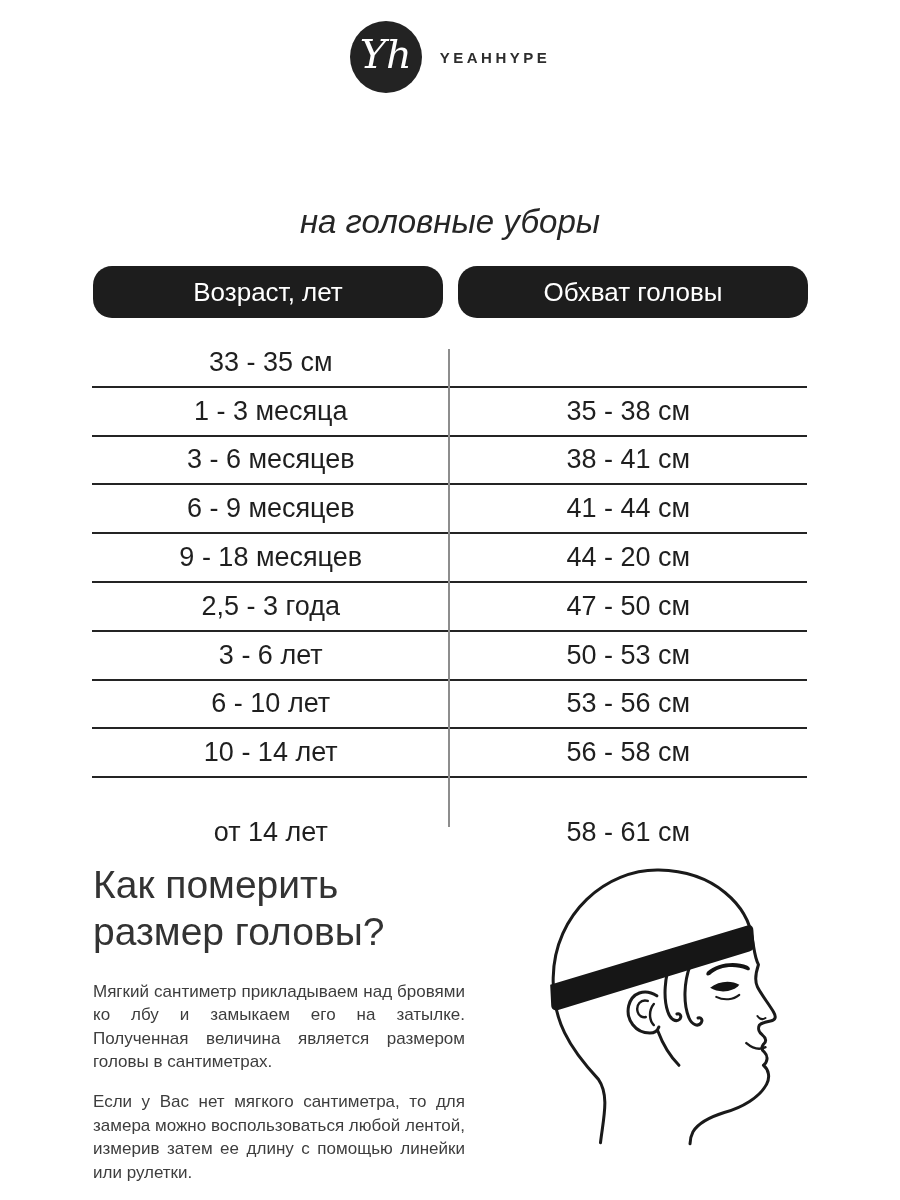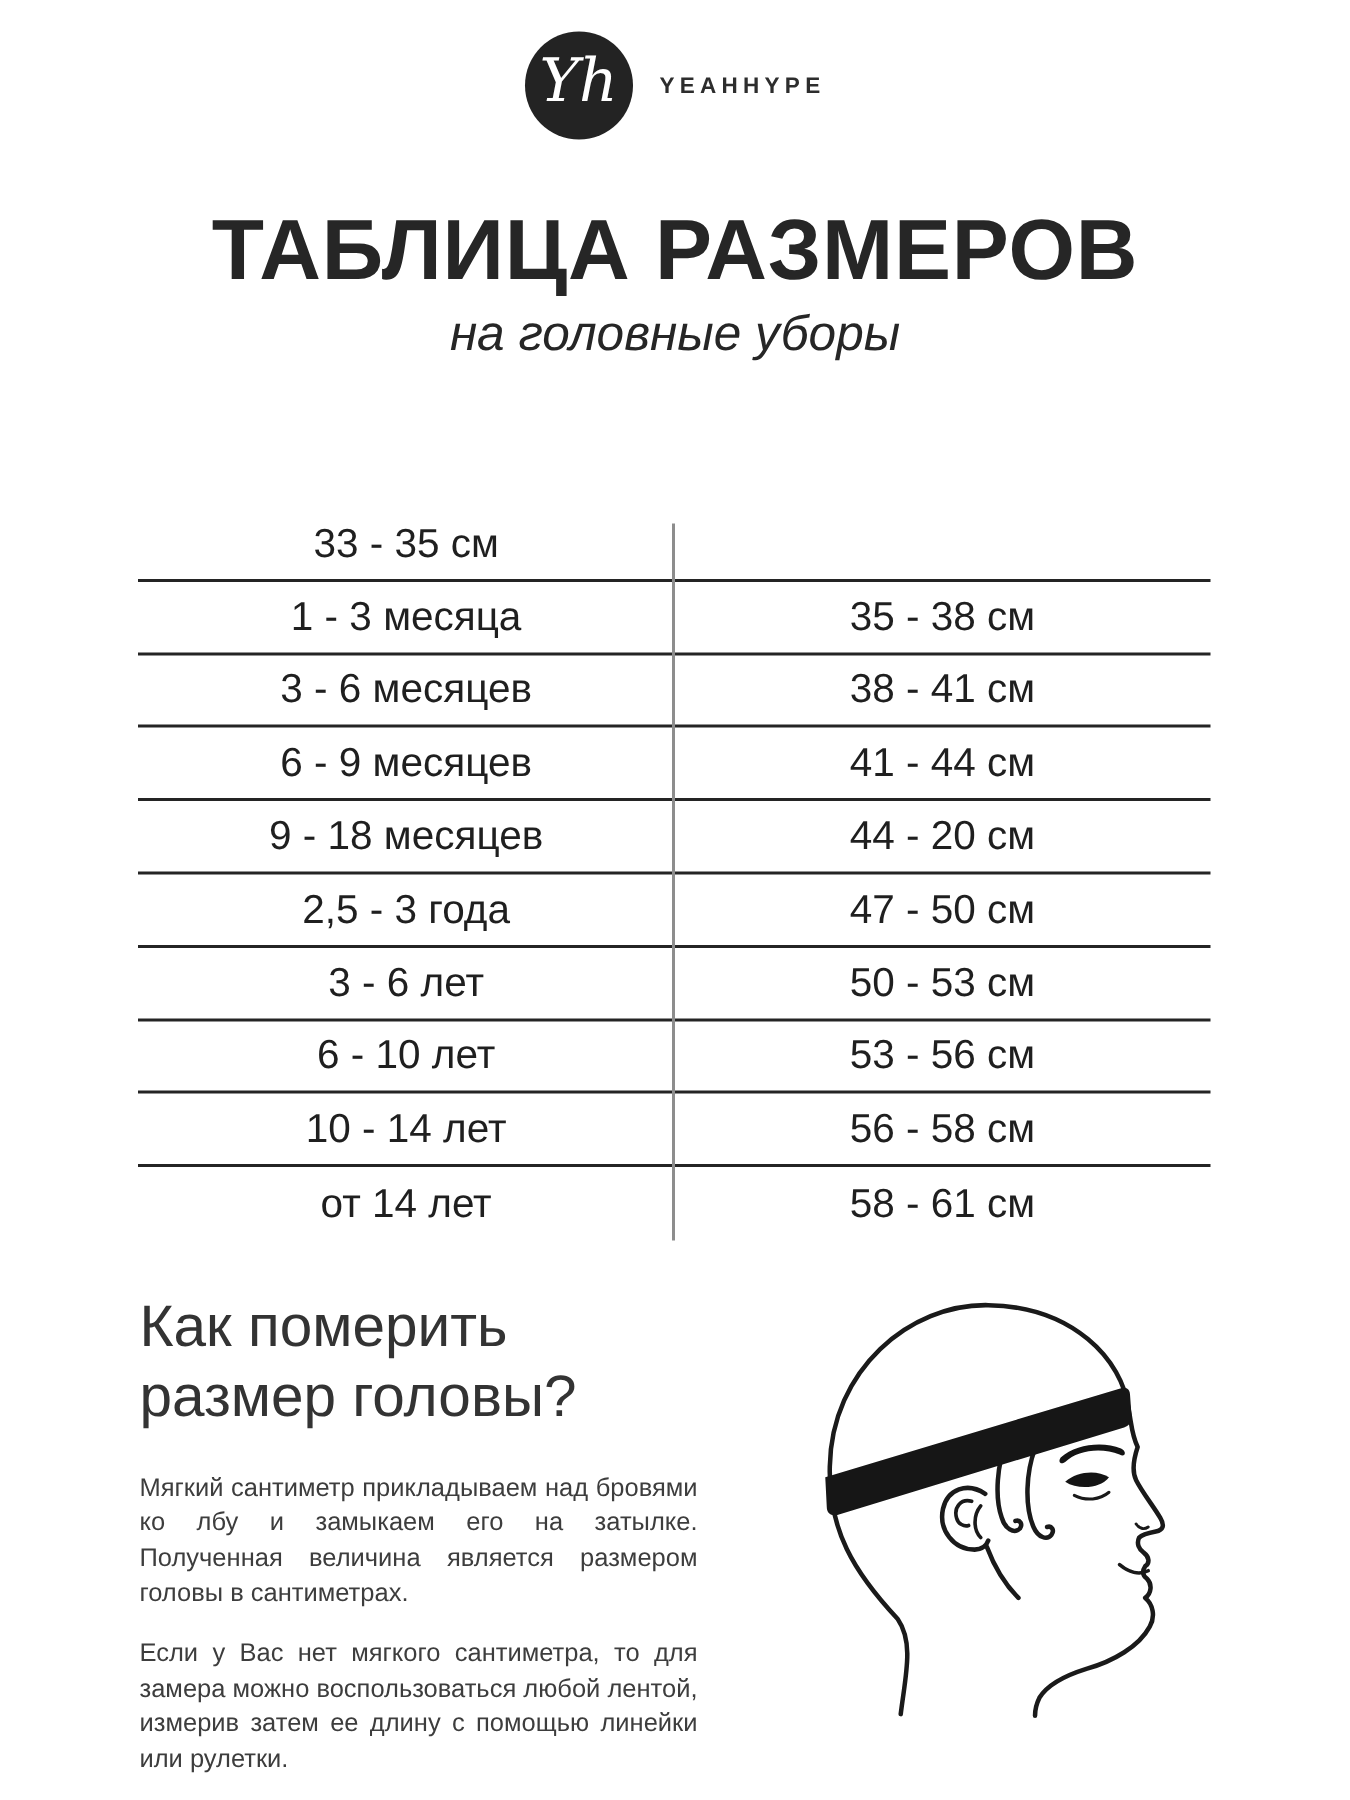--- a/index.html
+++ b/index.html
@@ -53,21 +53,21 @@
 
   
   .size-table {
     position:absolute; top:339px; left:92px; width:715px; height:489px;
   }
   .srow {
     display:grid; grid-template-columns:1fr 1fr;
     height:48.8px; align-items:center;
     border-bottom:2px solid #242424;
   }
-  .srow:last-child { border-bottom:none; }
+  .srow:last-child { border-bottom:none;margin-top:30px; }
   .cell { text-align:center; font-size:27px; color:#1f1f1f; }
   .col-divider {
     position:absolute; left:356px; top:10px; width:2px; height:478px;
     background:#8d8d8d;
   }
 
   
   .howto-text { position:absolute; top:862px; left:93px; width:385px; }
   .howto-heading {
     font-size:39px; font-weight:500; line-height:1.2; color:#333333;
@@ -89,23 +89,26 @@
 
 <div class="page">
 
   <header class="brand">
     <div class="brand-logo">
       <span>Yh</span>
     </div>
     <div class="brand-name">YEAHHYPE</div>
   </header>
 
-  <h1 class="title">ТАБЛИЦА РАЗМЕРОВ</h1>
   <div class="subtitle">на головные уборы</div>
 
+  <div class="pills">
+    <div class="pill">Возраст, лет</div>
+    <div class="pill">Обхват головы</div>
+  </div>
 
   <div class="size-table">
     <div class="col-divider"></div>
 
       <div class="srow">
         <div class="cell">33 - 35 см</div>
       </div>
 
       <div class="srow">
         <div class="cell">1 - 3 месяца</div>

